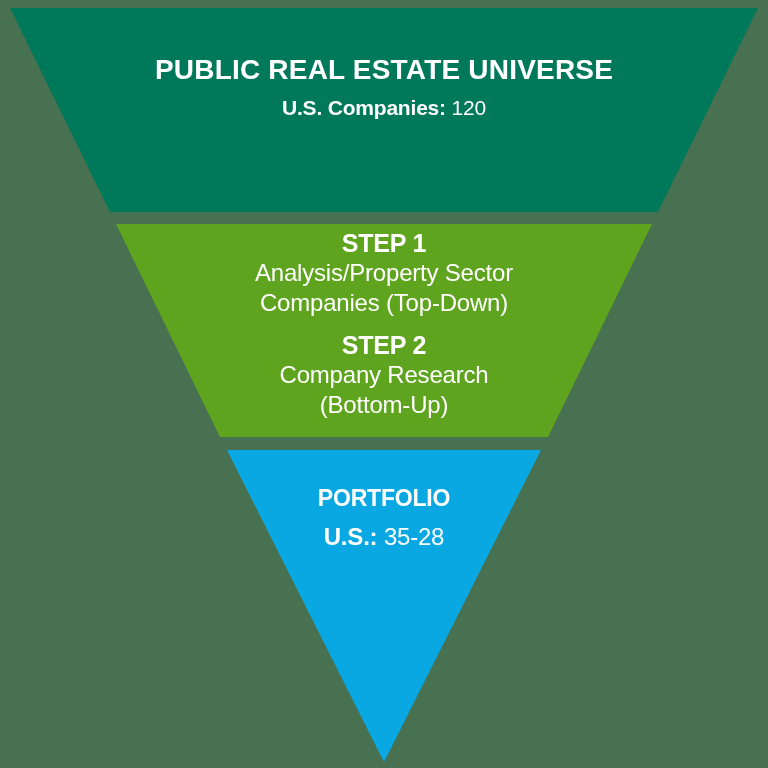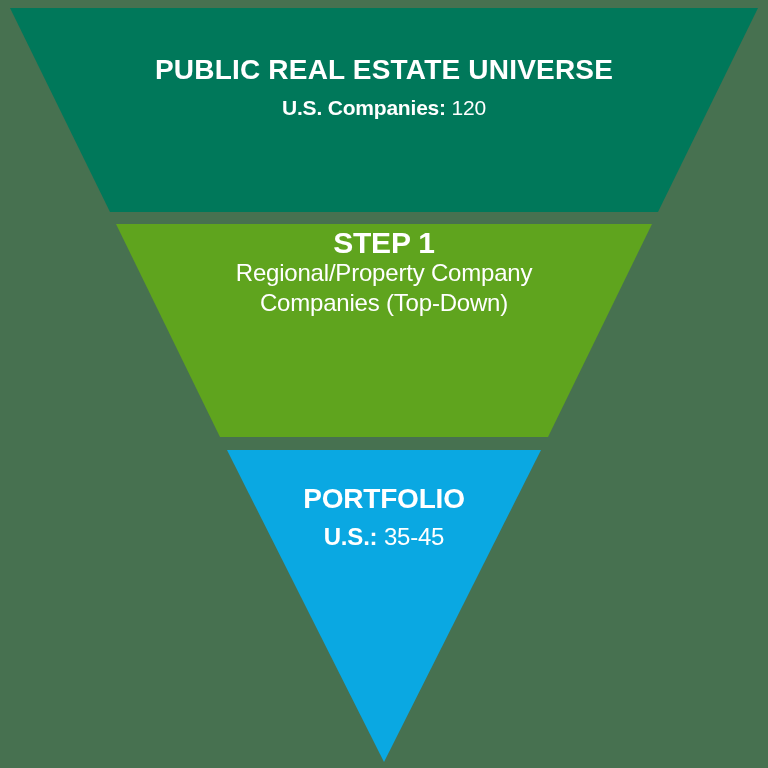--- a/index.html
+++ b/index.html
@@ -38,26 +38,26 @@
     line-height: 36px;
     letter-spacing: 0.2px;
   }
   .tier1 .sub {
     margin-top: 5px;
     font-size: 21px;
   }
   .tier2a { top: 228px; }
   .tier2b { top: 330px; }
   .step-label {
-    font-size: 30px;
+    font-size: 25px;
     font-weight: bold;
   }
   .tier3 { top: 484px; line-height: 29px; }
   .tier3 .h3 {
-    font-size: 28px;
+    font-size: 23px;
     font-weight: bold;
   }
   .tier3 .stat {
     margin-top: 9px;
   }
   .b { font-weight: bold; }
 </style>
 </head>
 <body>
 
@@ -73,26 +73,31 @@
   <div class="tier-text tier1">
     <div class="h1">PUBLIC REAL ESTATE UNIVERSE</div>
     <div class="sub">
       <span class="b">U.S. Companies:</span>
       <span>120</span>
     </div>
   </div>
 
   <div class="tier-text tier2a">
     <div class="step-label">STEP 1</div>
-    <div>Regional/Property Company</div>
+    <div>Analysis/Property Sector</div>
     <div>Companies (Top-Down)</div>
   </div>
 
+  <div class="tier-text tier2b">
+    <div class="step-label">STEP 2</div>
+    <div>Company Research</div>
+    <div>(Bottom-Up)</div>
+  </div>
 
   <div class="tier-text tier3">
     <div class="h3">PORTFOLIO</div>
     <div class="stat">
       <span class="b">U.S.:</span>
-      <span>35-45</span>
+      <span>35-28</span>
     </div>
   </div>
 
 </div>
 
 </body></html>

